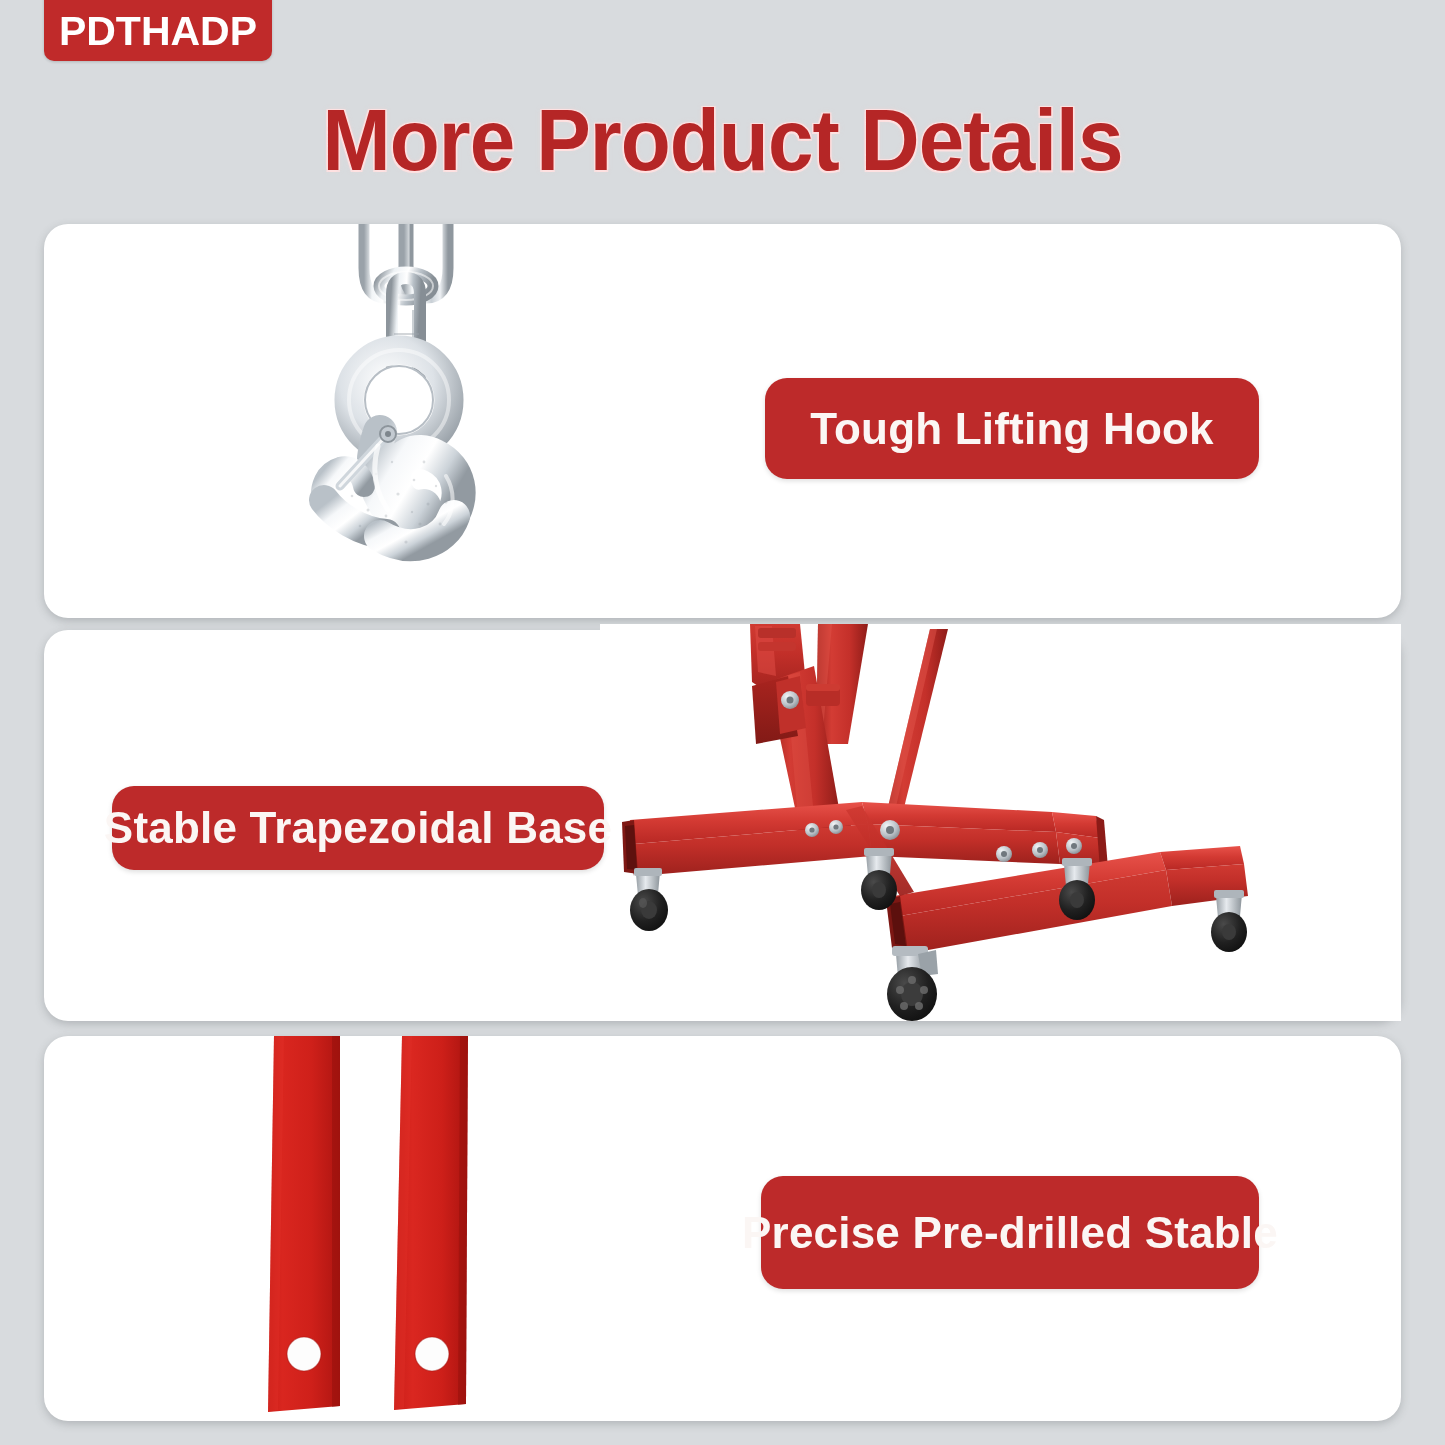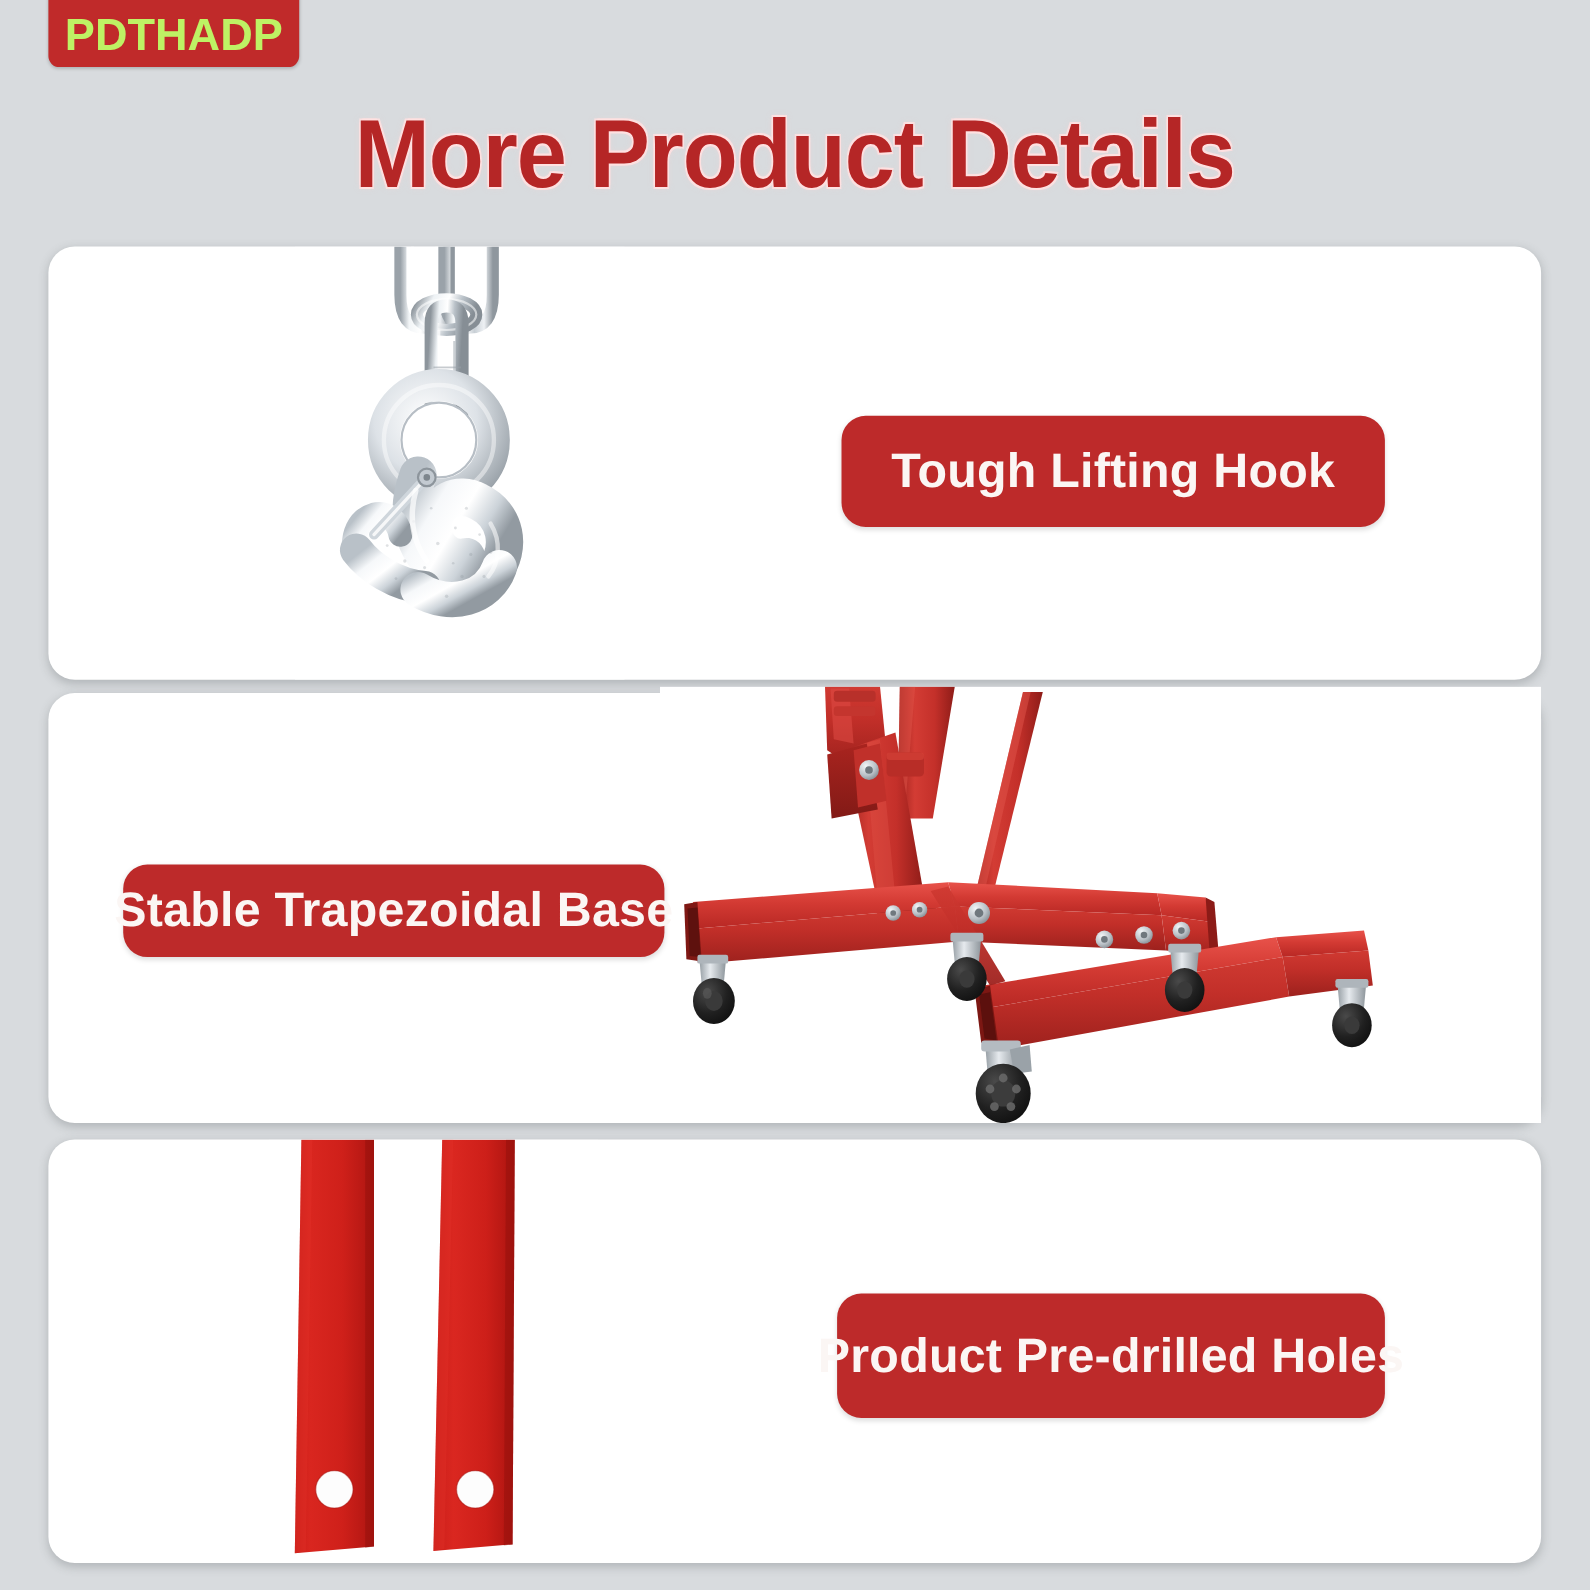--- a/index.html
+++ b/index.html
@@ -25,21 +25,21 @@
     height: 73px;
     background: #c02a2a;
     border-radius: 0 0 10px 10px;
     display: flex;
     align-items: flex-end;
     justify-content: center;
     padding-bottom: 9px;
     box-shadow: 0 1px 3px rgba(0,0,0,0.18);
   }
   .brand-logo-text {
-    color: #bef264;
+    color: #ffffff;
     font-size: 41px;
     font-weight: bold;
     letter-spacing: 0px;
     line-height: 1;
     font-family: "Liberation Sans", sans-serif;
   }
 
   
   .page-title {
     position: absolute;
@@ -431,14 +431,14 @@
 
     <polygon points="158,0 224,0 222,368 150,374" fill="url(#barRed2)"></polygon>
     <polygon points="158,0 168,0 160,372 150,374" fill="#e6352c" opacity="0.35"></polygon>
     <polygon points="216,0 224,0 222,368 214,369" fill="#8e100c" opacity="0.45"></polygon>
     <circle cx="188" cy="318" r="17" fill="#fdfdfd"></circle>
     <circle cx="188" cy="318" r="17" fill="none" stroke="#a51410" stroke-width="1.2" opacity="0.5"></circle>
   </svg>
 </div>
 
 <div class="badge" id="badge-3">
-  <span class="badge-text">Product Pre-drilled Holes</span>
+  <span class="badge-text">Precise Pre-drilled Stable</span>
 </div>
 
 </body></html>

